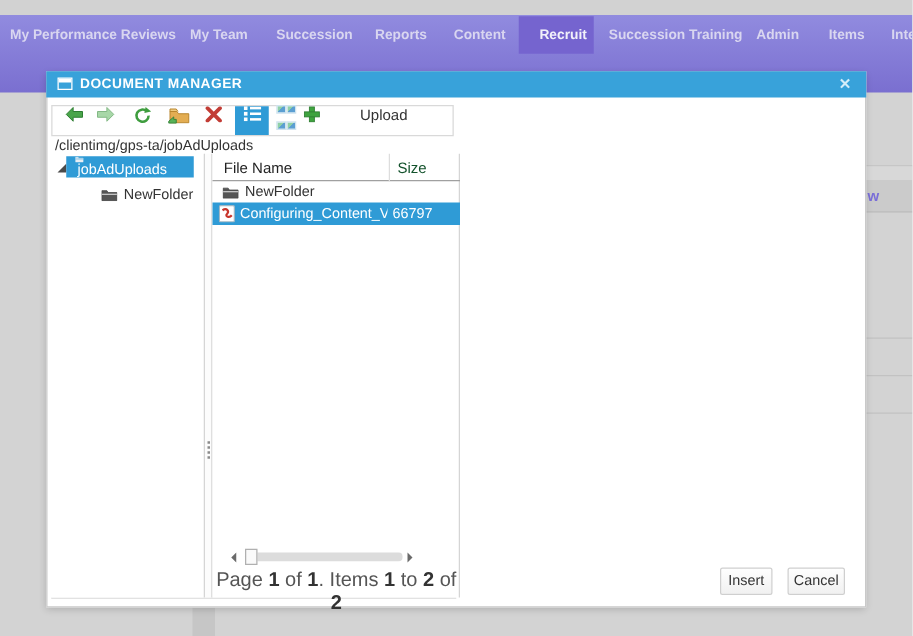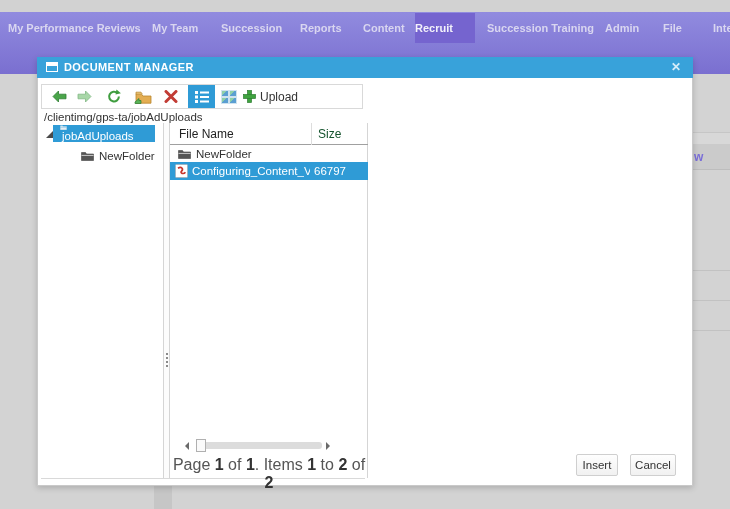--- a/index.html
+++ b/index.html
@@ -7,21 +7,21 @@
   body { font-family:"Liberation Sans", sans-serif; }
   .screen { position:relative; width:730px; height:509px; overflow:hidden;
             background:#d3d3d3; }
 
   
   .top-strip { position:absolute; left:0; top:0; width:730px; height:12px; background:#d2d2d2; }
   .nav-header { position:absolute; left:0; top:12px; width:730px; height:62px;
                 background:linear-gradient(#918bdf,#7a6fd0); }
   .nav-tab { position:absolute; top:1px; height:30px; line-height:30px;
              color:#d9d6f0; font-size:11px; font-weight:600; white-space:nowrap; cursor:pointer; }
-  .nav-tab.active { background:#7564cf; color:#f2f1fa; text-align:left; }
+  .nav-tab.active { background:#7564cf; color:#f2f1fa; text-align:center;padding-left:11px; }
 
   
   .bg-row-a { position:absolute; left:660px; top:132px; width:70px; height:12px; background:#d8d8d8;
               border-top:1px solid #c6c6c6; }
   .bg-row-b { position:absolute; left:660px; top:144px; width:70px; height:26px; background:#cbcbcb;
               border-bottom:1px solid #bdbdbd; }
   .bg-link { position:absolute; left:34px; top:6px; color:#7a6ed8; font-size:12px; font-weight:bold; cursor:pointer; }
   .bg-line { position:absolute; left:660px; width:70px; height:1px; background:#c2c2c2; }
   .bottom-band { position:absolute; left:154px; top:486px; width:18px; height:23px; background:#c6c6c6; }
 
@@ -34,21 +34,21 @@
               border:1px solid #fff; background:transparent; }
   .win-icon::before { content:""; position:absolute; left:0; top:0; width:10px; height:3px; background:#fff; }
   .dlg-title { position:absolute; left:27px; top:0; height:31px; line-height:21px;
                color:#fff; font-size:11px; font-weight:bold; letter-spacing:.4px; }
   .dlg-close { position:absolute; right:12px; top:0; height:21px; line-height:21px;
                color:#d6edf9; font-size:12px; font-weight:bold; cursor:pointer; }
 
   
   .toolbar { position:absolute; left:3px; top:26px; width:322px; height:25px;
              border:1px solid #d9d9d9; background:#fff; }
-  .tbtn { position:absolute; top:0; height:23px; display:flex; align-items:center; cursor:pointer; }
+  .tbtn { position:absolute; top:0; height:23px; display:flex; cursor:pointer;gap:28px; }
   .tbtn-back    { left:10px; }
   .tbtn-forward { left:35px; }
   .tbtn-refresh { left:64px; }
   .tbtn-folder  { left:92px; }
   .tbtn-delete  { left:122px; }
   .tbtn-list    { left:146px; width:27px; height:23px; background:#2f9bd6; justify-content:center; }
   .tbtn-grid    { left:180px; }
   .tbtn-upload  { left:201px; }
   .upload-label { margin-left:4px; font-size:12px; color:#333; }
   .thumb-grid { display:grid; grid-template-columns:6px 6px; grid-gap:2px; }
@@ -121,21 +121,21 @@
 
   <div class="nav-header">
     <span class="nav-tab" style="left:8px">My Performance Reviews</span>
     <span class="nav-tab" style="left:152px">My Team</span>
     <span class="nav-tab" style="left:221px">Succession</span>
     <span class="nav-tab" style="left:300px">Reports</span>
     <span class="nav-tab" style="left:363px">Content</span>
     <span class="nav-tab active" style="left:415px;width:60px">Recruit</span>
     <span class="nav-tab" style="left:487px">Succession Training</span>
     <span class="nav-tab" style="left:605px">Admin</span>
-    <span class="nav-tab" style="left:663px">File</span>
+    <span class="nav-tab" style="left:663px">Items</span>
     <span class="nav-tab" style="left:713px">Inte</span>
   </div>
 
   <div class="bg-row-a"></div>
   <div class="bg-row-b">
     <span class="bg-link">w</span>
   </div>
   <div class="bg-line" style="top:270px"></div>
   <div class="bg-line" style="top:300px"></div>
   <div class="bg-line" style="top:330px"></div>

